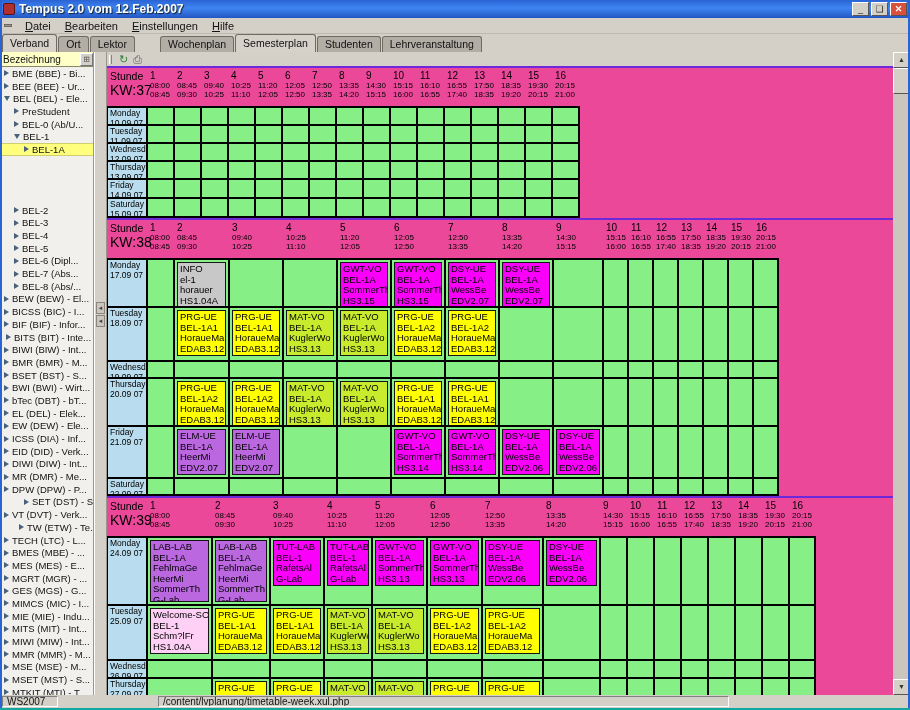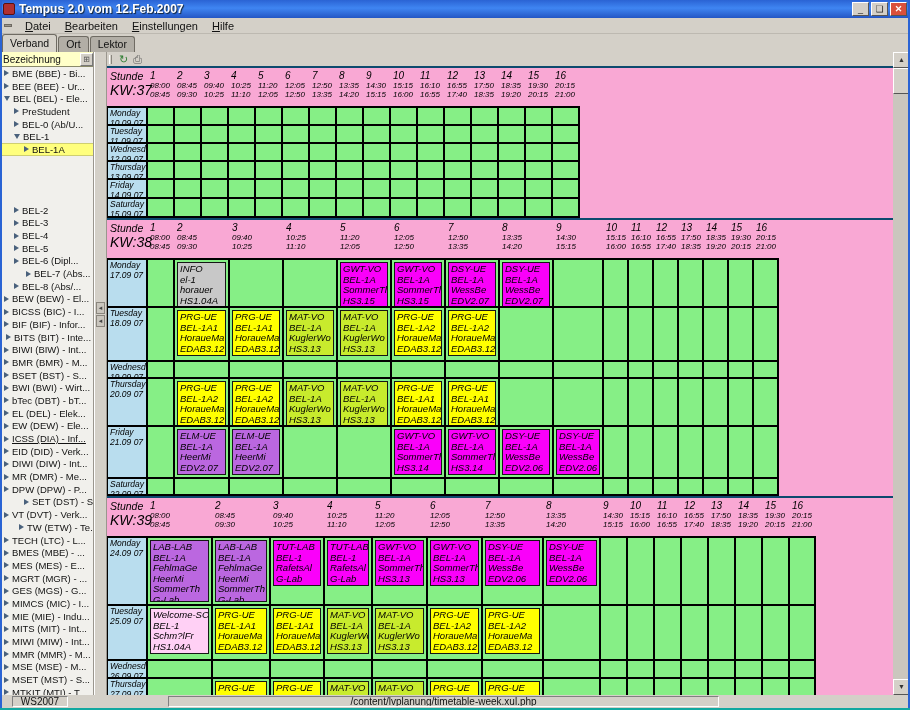--- a/index.html
+++ b/index.html
@@ -59,21 +59,21 @@
 
   
   .main { position:absolute; left:107px; top:52px; width:786px; height:643px; background:#d4d0c8;
     overflow:hidden; }
   .tt-toolbar { height:14px; background:#d4d0c8; display:flex; align-items:center; gap:5px;
     padding-left:2px; }
   .tbgrip { width:3px; height:9px; border-left:1px solid #fff; border-right:1px solid #8a867e; margin-right:2px; }
   .tbicon { font-size:11px; line-height:11px; color:#2e7d32; }
   .tbicon.print { color:#555; }
 
-  .week { background:#f9a8d4; border-top:2px solid #0c4a6e;font-style:italic; }
+  .week { background:#ec4899; border-top:2px solid #6d28d9; }
   .week-header { height:38px; display:grid; align-items:start; }
   .wh-label .stunde { font-size:10.5px; padding:2px 0 0 3px; color:#000; }
   .wh-label .kw { font-size:14px; padding-left:3px; color:#000; }
   .hourcell { padding:2px 0 0 3px; overflow:hidden; }
   .hnum { font-size:10px; line-height:11px; color:#000; }
   .ht { font-size:8px; line-height:9px; color:#000; white-space:nowrap; }
 
   .week-rows { border-top:2px solid #000; border-left:1px solid #000; width:max-content; }
   .day-row { display:grid; border-bottom:2px solid #000; }
   .day-label { background:#b9ddee; border-right:2px solid #000; font-size:8.5px; line-height:9.5px;
@@ -86,21 +86,21 @@
   
   .vscroll { position:absolute; left:893px; top:52px; width:17px; height:643px; background:#cac6be; }
   .sb-btn { width:17px; height:16px; background:#d4d0c8; border:1px solid;
     border-color:#fff #555 #555 #fff; font-size:7px; text-align:center; line-height:14px; color:#333; }
   .sb-btn.down { position:absolute; bottom:0; }
   .sb-thumb { width:17px; height:26px; background:#d4d0c8; border:1px solid;
     border-color:#fff #555 #555 #fff; }
 
   
   .statusbar { position:absolute; left:0; top:695px; width:731px; height:13px; background:#d4d0c8;
-    display:flex; gap:2px; padding:1px 12px; font-size:10px;text-align:center; }
+    display:flex; gap:2px; padding:1px 2px; font-size:10px; }
   .seg { border:1px solid; border-color:#808080 #fff #fff #808080; padding:0 4px; line-height:9px;
     color:#111; white-space:nowrap; overflow:hidden; }
   .seg1 { width:56px; } .seg2 { width:96px;margin-top:13px; } .seg3 { flex:1; }
 
   .edge-l { position:absolute; left:0; top:0; width:2px; height:710px; background:#2a63d4; }
   .edge-r { position:absolute; right:0; top:0; width:2px; height:710px; background:#2a63d4; }
   .edge-b { position:absolute; left:0; top:708px; width:910px; height:2px; background:#12a8a0; }
 </style>
 </head>
 <body>
@@ -125,20 +125,26 @@
     </span>
 </div>
 
 <div class="tabrow">
   <span id="side-tabs" style="display:flex;align-items:flex-end;margin-left:2px;">
       <span class="tab active">Verband</span>
       <span class="tab">Ort</span>
       <span class="tab">Lektor</span>
     </span>
   <span class="tabgap"></span>
+  <span id="main-tabs" style="display:flex;align-items:flex-end;">
+      <span class="tab">Wochenplan</span>
+      <span class="tab active">Semesterplan</span>
+      <span class="tab">Studenten</span>
+      <span class="tab">Lehrveranstaltung</span>
+    </span>
 </div>
 
 <div class="sidebar">
   <div class="side-header">
     <span class="sh-label">Bezeichnung</span>
     <span class="sh-btn">⊞</span>
   </div>
   <div class="tree" id="tree">
       <div class="trow" style="padding-left: 4px;">
         <span class="twisty c"></span>
@@ -181,21 +187,21 @@
         <span>BEL-4</span>
       </div>
       <div class="trow" style="padding-left: 14px;">
         <span class="twisty c"></span>
         <span>BEL-5</span>
       </div>
       <div class="trow" style="padding-left: 14px;">
         <span class="twisty c"></span>
         <span>BEL-6  (Dipl...</span>
       </div>
-      <div class="trow" style="padding-left: 14px; margin-left: 12px;">
+      <div class="trow" style="padding-left: 14px;">
         <span class="twisty c"></span>
         <span>BEL-7  (Abs...</span>
       </div>
       <div class="trow" style="padding-left: 14px;">
         <span class="twisty c"></span>
         <span>BEL-8  (Abs/...</span>
       </div>
       <div class="trow" style="padding-left: 4px;">
         <span class="twisty c"></span>
         <span>BEW (BEW) - El...</span>
@@ -233,21 +239,21 @@
         <span>bTec (DBT) - bT...</span>
       </div>
       <div class="trow" style="padding-left: 4px;">
         <span class="twisty c"></span>
         <span>EL (DEL) - Elek...</span>
       </div>
       <div class="trow" style="padding-left: 4px;">
         <span class="twisty c"></span>
         <span>EW (DEW) - Ele...</span>
       </div>
-      <div class="trow" style="padding-left: 4px; text-decoration: underline;">
+      <div class="trow" style="padding-left: 4px;">
         <span class="twisty c"></span>
         <span>ICSS (DIA) - Inf...</span>
       </div>
       <div class="trow" style="padding-left: 4px;">
         <span class="twisty c"></span>
         <span>EID (DID) - Verk...</span>
       </div>
       <div class="trow" style="padding-left: 4px;">
         <span class="twisty c"></span>
         <span>DIWI (DIW) - Int...</span>

